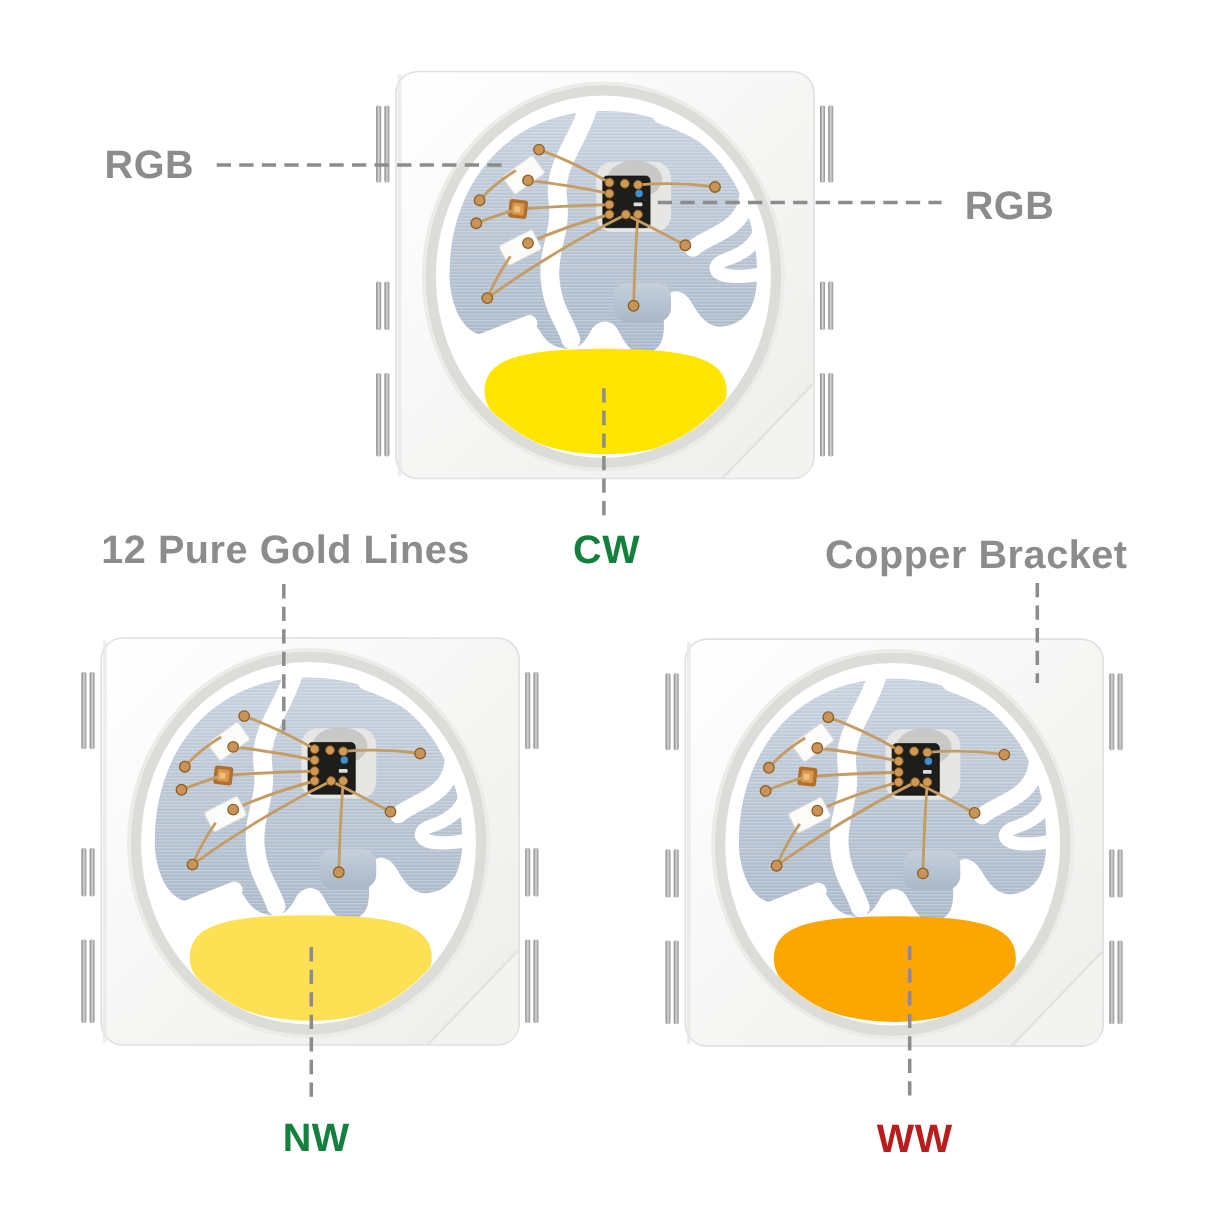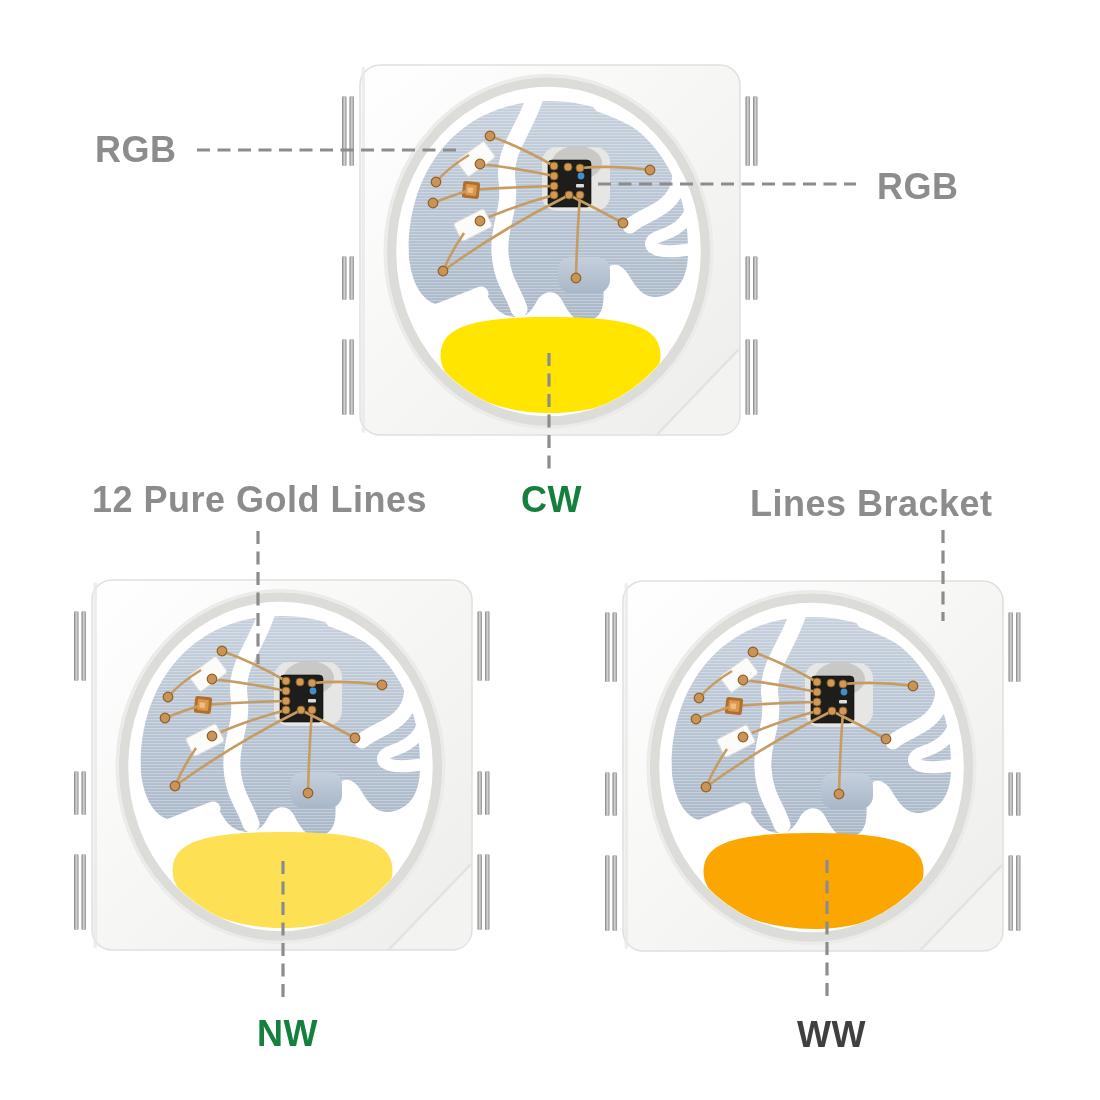--- a/index.html
+++ b/index.html
@@ -360,15 +360,15 @@
   <path class="leader" d="M 258,531 V 664" style="stroke: rgb(140, 140, 140);"></path>
   <path class="leader" d="M 943,530 V 621" style="stroke: rgb(140, 140, 140);"></path>
   <path class="leader" d="M 283,861 V 999" style="stroke: rgb(140, 140, 140);"></path>
   <path class="leader" d="M 827,860 V 999" style="stroke: rgb(140, 140, 140);"></path>
 </svg>
 
 <div class="label" style="left: 95px; top: 133px; color: rgb(140, 140, 140);">RGB</div>
 <div class="label" style="left: 877px; top: 170px; color: rgb(140, 140, 140);">RGB</div>
 <div class="label" style="left: 521px; top: 483px; color: #15803d;">CW</div>
 <div class="label" style="left: 92px; top: 483px; color: rgb(140, 140, 140);">12 Pure Gold Lines</div>
-<div class="label" style="left: 750px; top: 487px; color: rgb(140, 140, 140);">Lines Bracket</div>
+<div class="label" style="left: 750px; top: 487px; color: rgb(140, 140, 140);">Copper Bracket</div>
 <div class="label" style="left: 257px; top: 1017px; color: #15803d;">NW</div>
-<div class="label" style="left: 797px; top: 1018px; color: #404040;">WW</div>
+<div class="label" style="left: 797px; top: 1018px; color: #b91c1c;">WW</div>
 
 </body></html>

